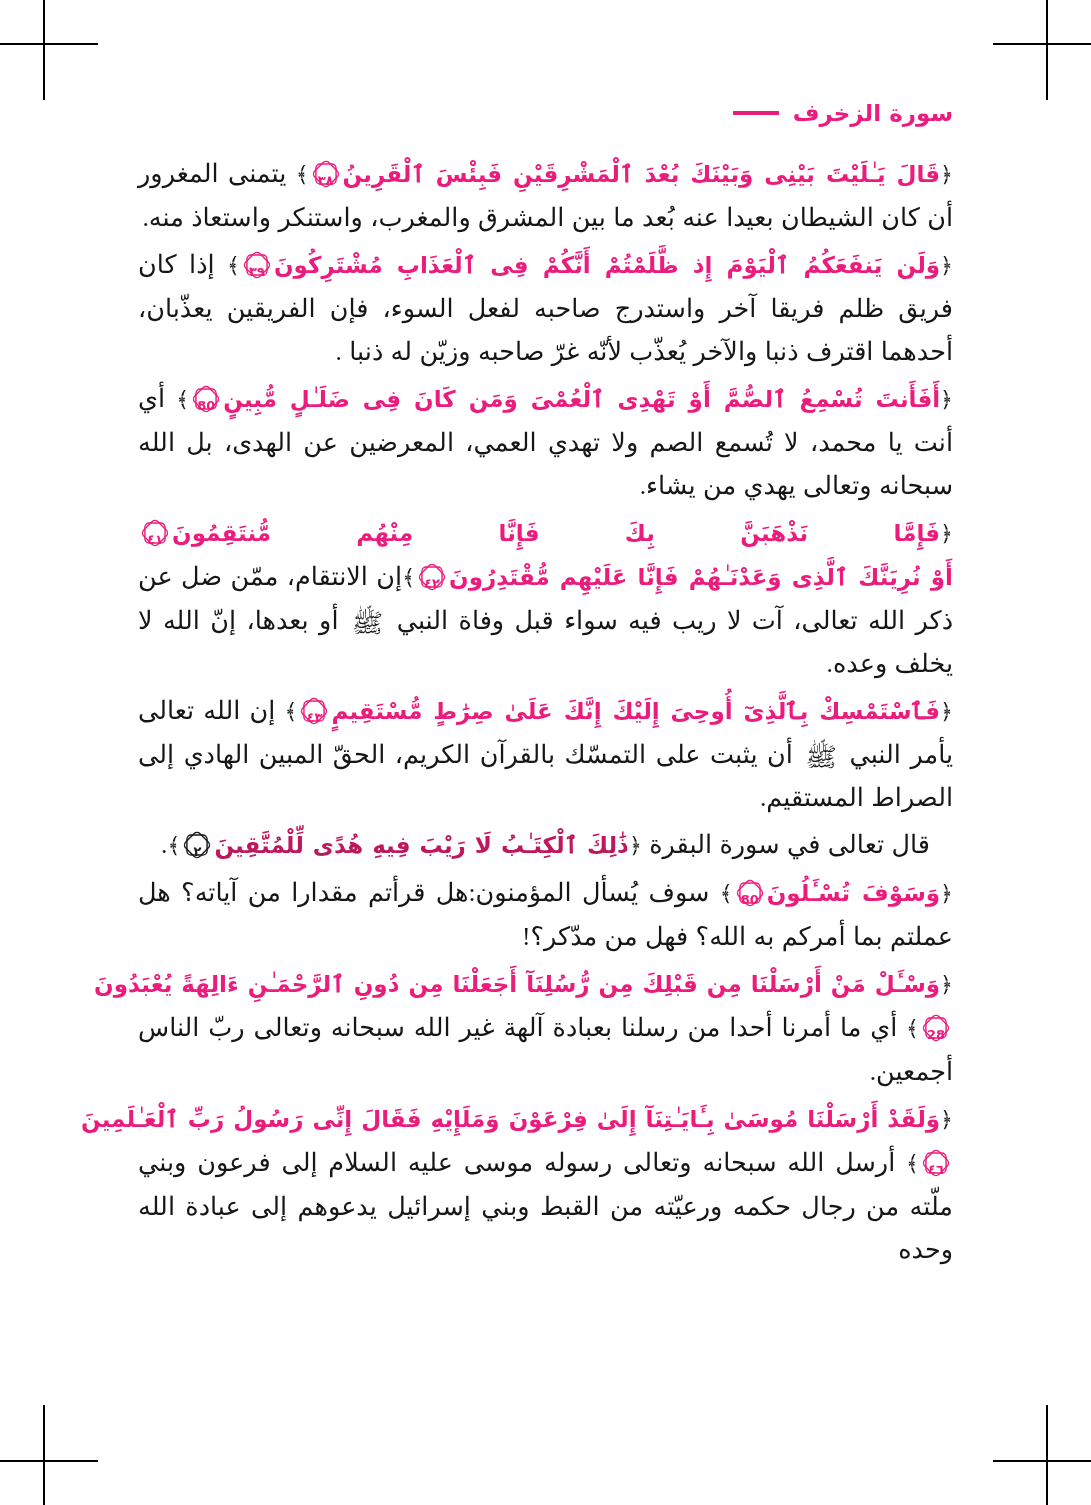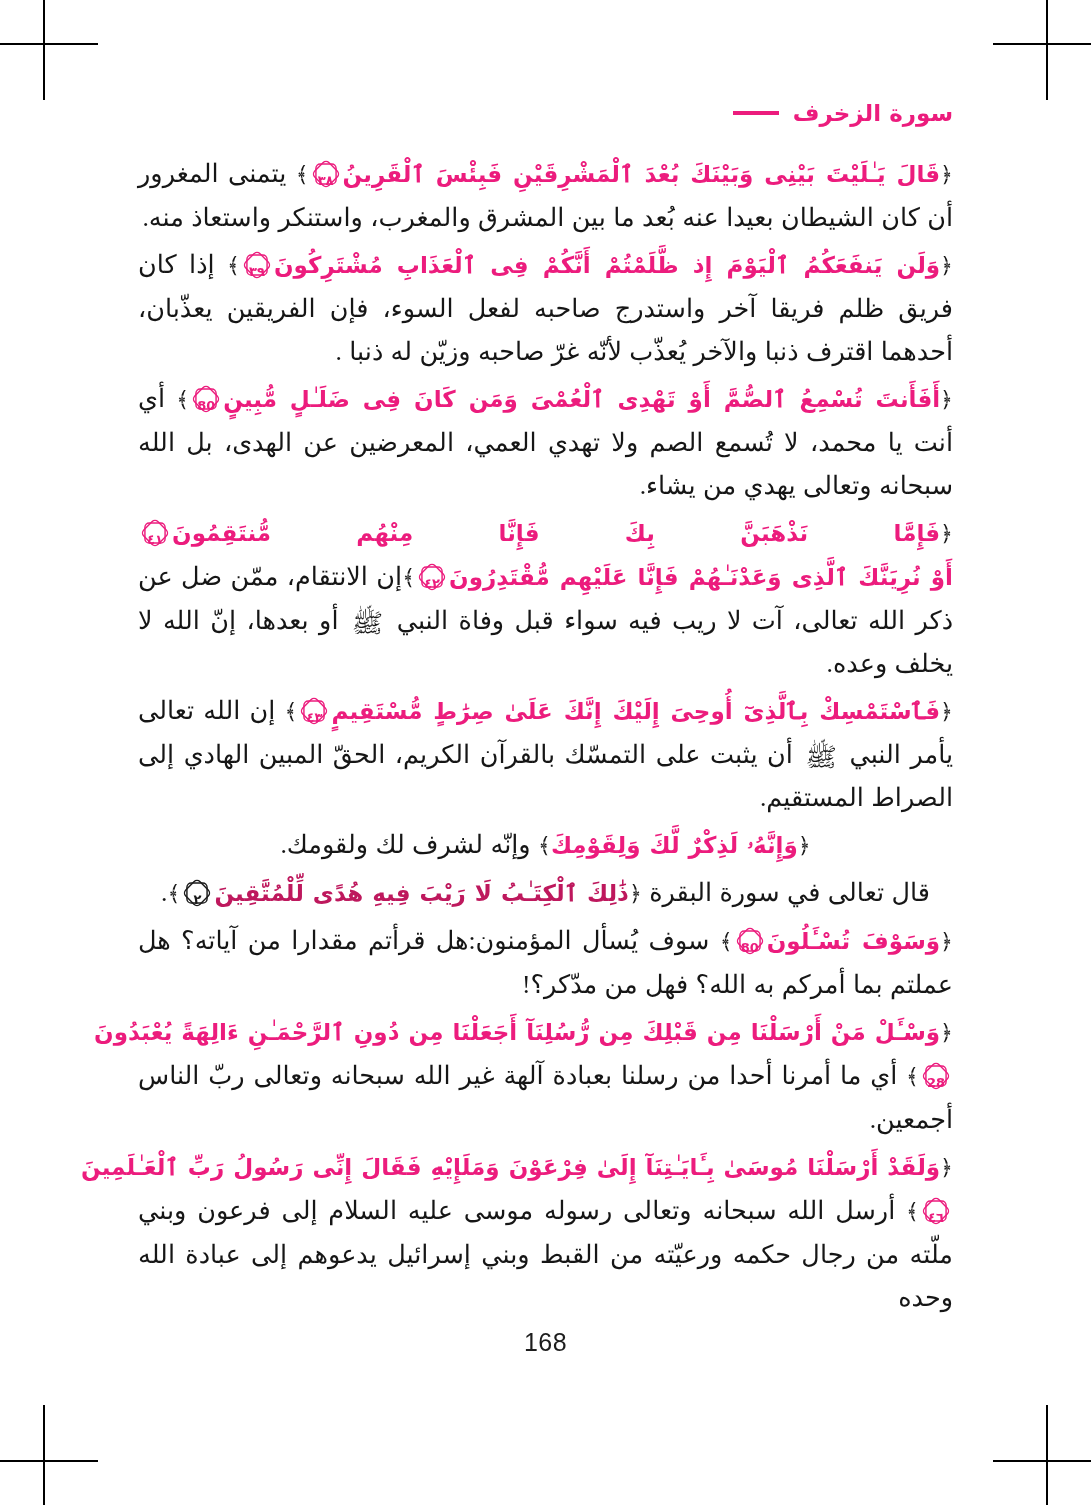--- a/index.html
+++ b/index.html
@@ -201,38 +201,34 @@
     </p>
 
     <p class="para last-right">
       <span class="brk">﴿</span><span class="ayah">فَإِمَّا نَذْهَبَنَّ بِكَ فَإِنَّا مِنْهُم مُّنتَقِمُونَ</span><span class="medallion"><span class="ring"></span><span class="ring2"></span><span class="num">٤١</span></span><span class="ayah">أَوْ نُرِيَنَّكَ ٱلَّذِى وَعَدْنَـٰهُمْ فَإِنَّا عَلَيْهِم مُّقْتَدِرُونَ</span><span class="medallion"><span class="ring"></span><span class="ring2"></span><span class="num">٤٢</span></span><span class="brk">﴾</span><span>إن الانتقام، ممّن ضل عن ذكر الله تعالى، آت لا ريب فيه سواء قبل وفاة النبي </span><span class="salla">ﷺ</span><span> أو بعدها، إنّ الله لا يخلف وعده.</span>
     </p>
 
     <p class="para last-right">
       <span class="brk">﴿</span><span class="ayah">فَٱسْتَمْسِكْ بِٱلَّذِىٓ أُوحِىَ إِلَيْكَ إِنَّكَ عَلَىٰ صِرَٰطٍ مُّسْتَقِيمٍ</span><span class="medallion"><span class="ring"></span><span class="ring2"></span><span class="num">٤٣</span></span><span class="brk">﴾</span><span> إن الله تعالى يأمر النبي </span><span class="salla">ﷺ</span><span> أن يثبت على التمسّك بالقرآن الكريم، الحقّ المبين الهادي إلى الصراط المستقيم.</span>
     </p>
 
-    <p class="para center">
-      <span class="brk">﴿</span><span class="ayah">وَإِنَّهُۥ لَذِكْرٌ لَّكَ وَلِقَوْمِكَ</span><span class="brk">﴾</span><span> وإنّه لشرف لك ولقومك.</span>
-    </p>
 
 
     <p class="para center">
       <span>قال تعالى في سورة البقرة </span><span class="brk">﴿</span><span class="ayah dark">ذَٰلِكَ ٱلْكِتَـٰبُ لَا رَيْبَ فِيهِ هُدًى لِّلْمُتَّقِينَ</span><span class="medallion dark"><span class="ring"></span><span class="ring2"></span><span class="num">٢</span></span><span class="brk">﴾</span><span>.</span>
     </p>
 
     <p class="para last-right">
       <span class="brk">﴿</span><span class="ayah">وَسَوْفَ تُسْـَٔلُونَ</span><span class="medallion"><span class="ring"></span><span class="ring2"></span><span class="num">80</span></span><span class="brk">﴾</span><span> سوف يُسأل المؤمنون:هل قرأتم مقدارا من آياته؟ هل عملتم بما أمركم به الله؟ فهل من مدّكر؟!</span>
     </p>
 
     <p class="para last-right">
       <span class="brk">﴿</span><span class="ayah">وَسْـَٔلْ مَنْ أَرْسَلْنَا مِن قَبْلِكَ مِن رُّسُلِنَآ أَجَعَلْنَا مِن دُونِ ٱلرَّحْمَـٰنِ ءَالِهَةً يُعْبَدُونَ</span><span class="medallion"><span class="ring"></span><span class="ring2"></span><span class="num">28</span></span><span class="brk">﴾</span><span> أي ما أمرنا أحدا من رسلنا بعبادة آلهة غير الله سبحانه وتعالى ربّ الناس أجمعين.</span>
     </p>
 
     <p class="para last-right">
       <span class="brk">﴿</span><span class="ayah">وَلَقَدْ أَرْسَلْنَا مُوسَىٰ بِـَٔايَـٰتِنَآ إِلَىٰ فِرْعَوْنَ وَمَلَإِيْهِ فَقَالَ إِنِّى رَسُولُ رَبِّ ٱلْعَـٰلَمِينَ</span><span class="medallion"><span class="ring"></span><span class="ring2"></span><span class="num">٤٦</span></span><span class="brk">﴾</span><span> أرسل الله سبحانه وتعالى رسوله موسى عليه السلام إلى فرعون وبني ملّته من رجال حكمه ورعيّته من القبط وبني إسرائيل يدعوهم إلى عبادة الله وحده</span>
     </p>
 
   </div>
 
-  <div class="folio">168</div>
 
 </div>
 
 </body></html>

